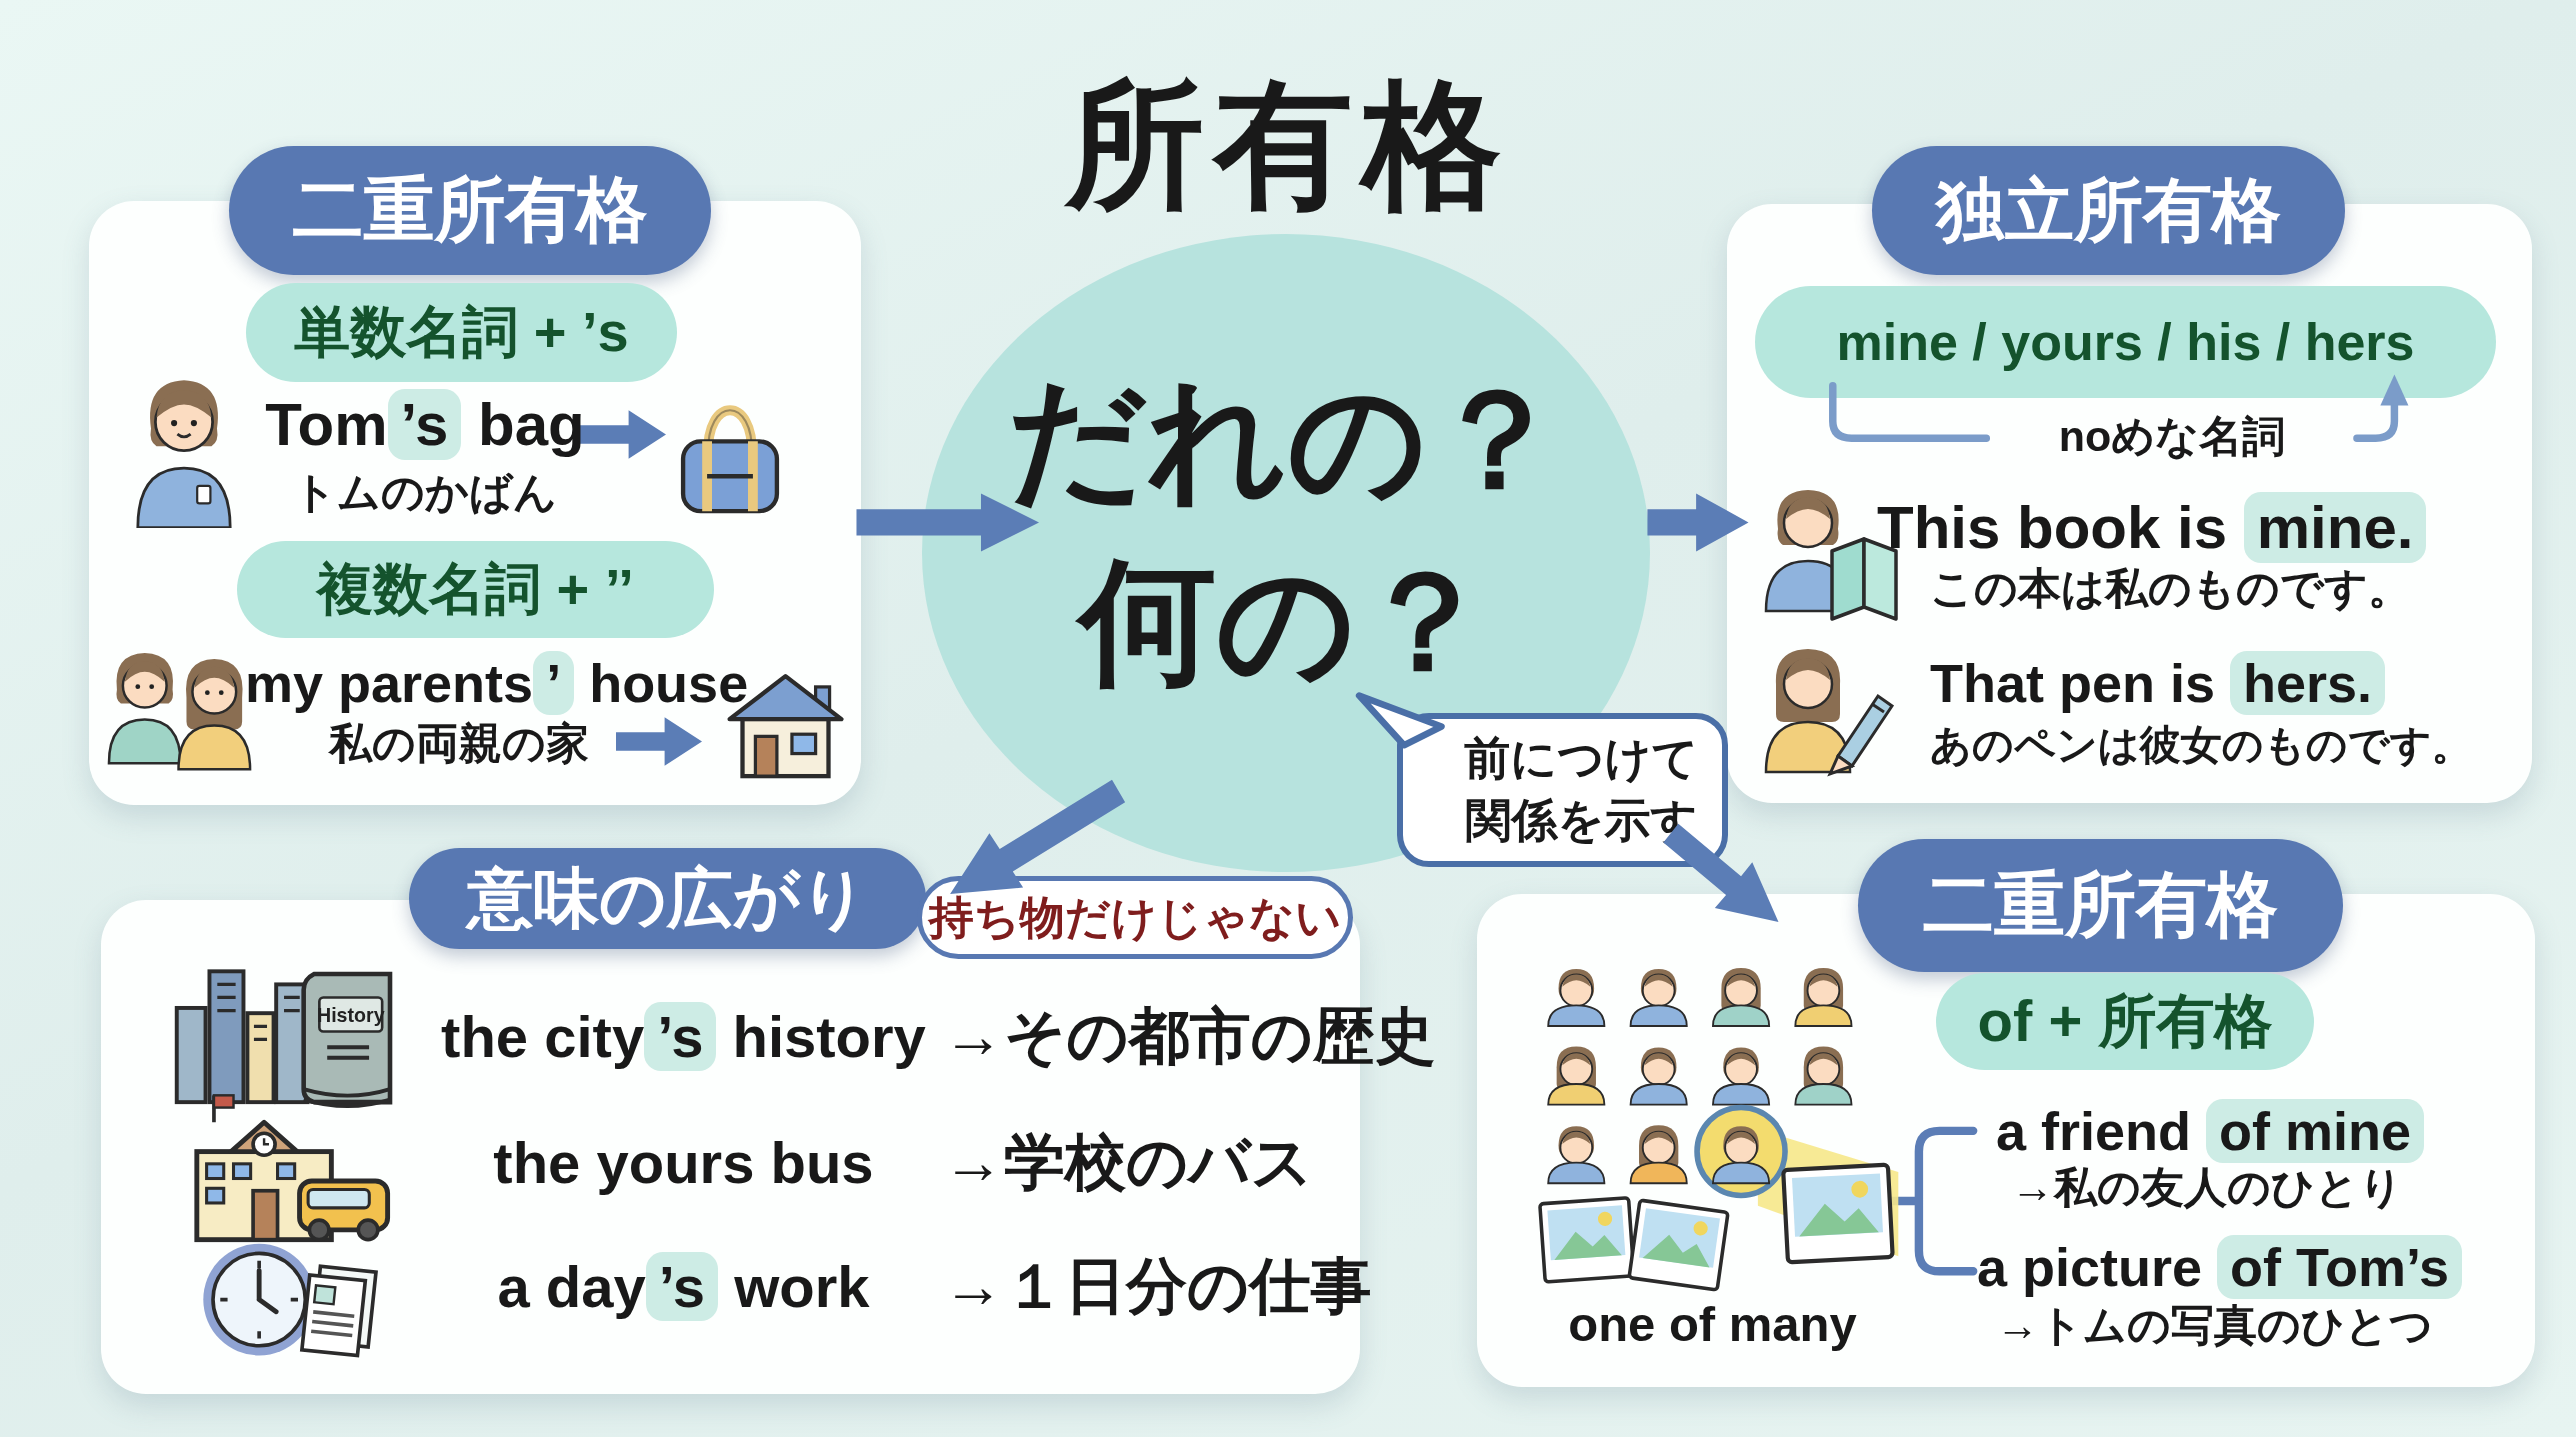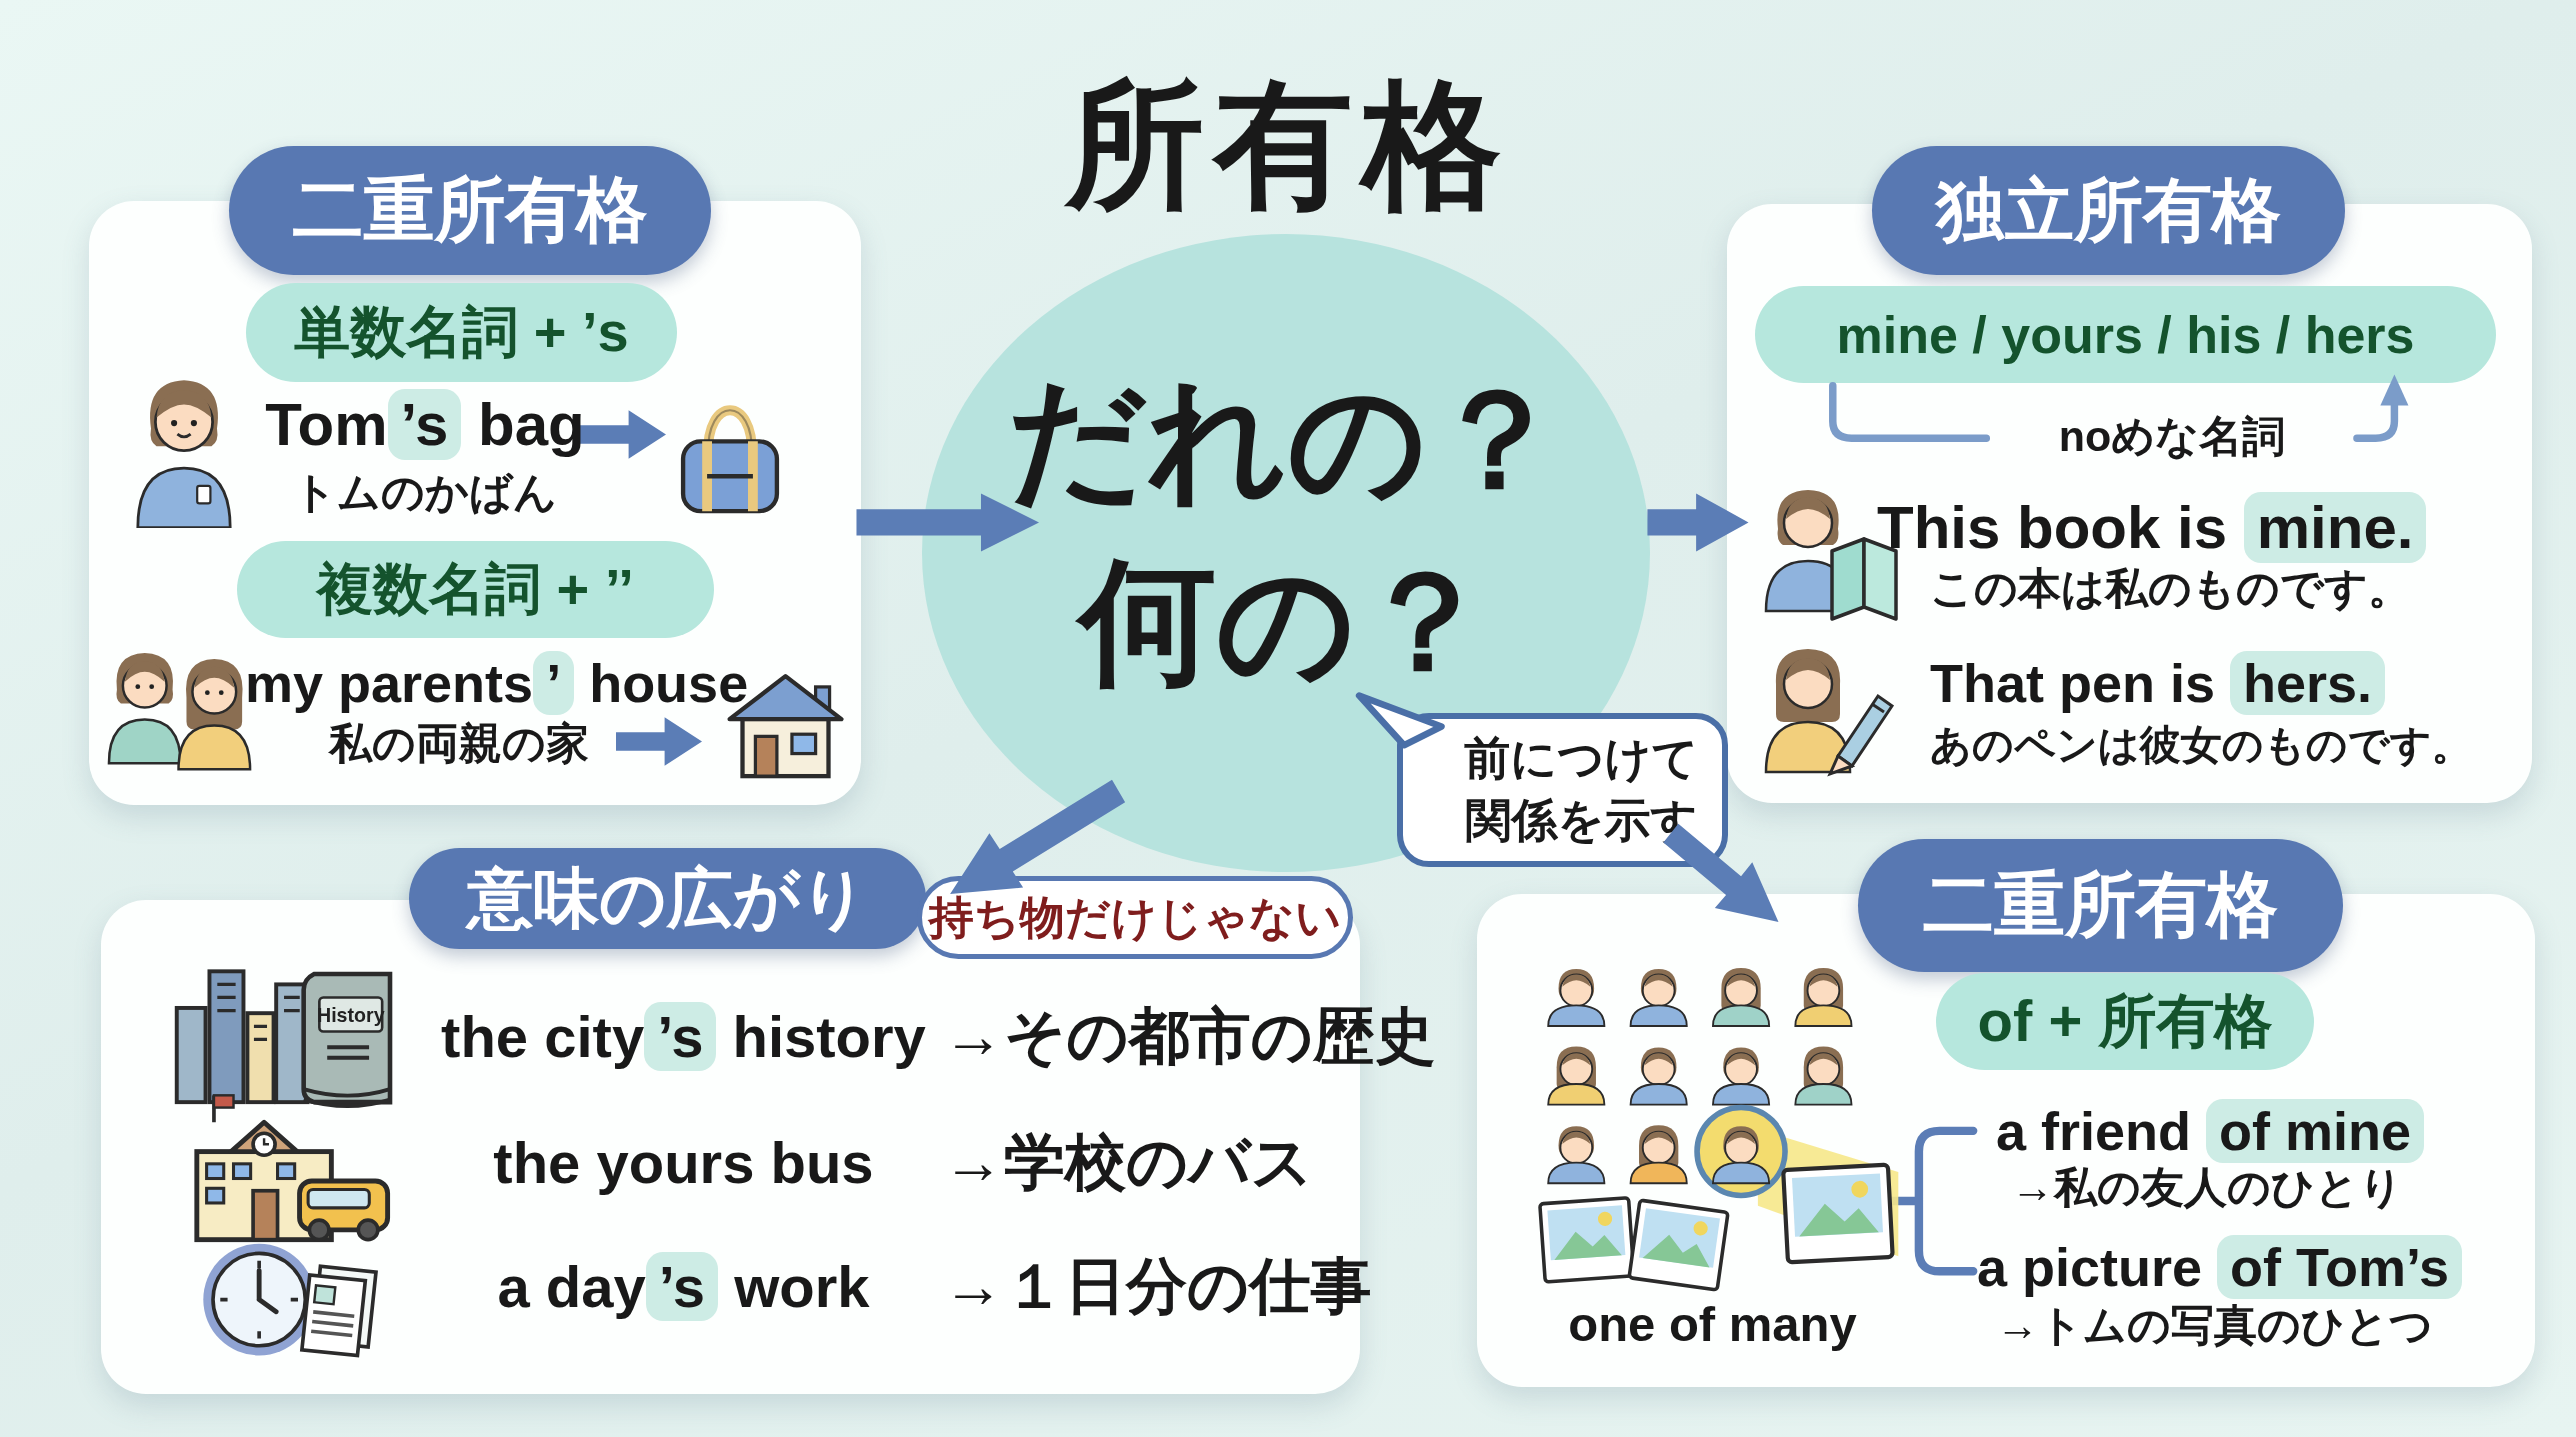--- a/index.html
+++ b/index.html
@@ -104,21 +104,21 @@
 <div class="txt ctr" style="left:922px;top:363px;width:728px;font-size:137px;">だれの？</div>
 <div class="txt ctr" style="left:922px;top:545px;width:728px;font-size:137px;">何の？</div>
 
 <div class="speech" style="left:1397px;top:713px;width:281px;height:142px;">
   <div style="font-size:46px;">前につけて</div>
   <div style="font-size:46px;">関係を示す</div>
 </div>
 
 <div class="box" style="left:1727px;top:204px;width:805px;height:599px;"></div>
 <div class="pill-blue" style="left:1872px;top:146px;width:473px;height:129px;font-size:69px;">独立所有格</div>
-<div class="pill-teal" style="left:1755px;top:286px;width:741px;height:97px;font-size:52px;">mine / yours / his / hers</div>
+<div class="pill-teal" style="left:1755px;top:286px;width:741px;height:112px;font-size:52px;">mine / yours / his / hers</div>
 <div class="txt ctr" style="left:1994px;top:412px;width:356px;font-size:43px;">noめな名詞</div>
 
 <svg class="icon" style="left:1760px;top:483px;" width="150" height="140" viewBox="0 0 150 140">
   <path d="M18,46 Q13,8 48,7 Q83,8 78,46 Q80,58 73,62 L23,62 Q16,58 18,46Z" fill="#8a6e52"></path>
   <circle cx="48" cy="40" r="24" fill="#fbdcc1" stroke="#2b2b2b" stroke-width="2.5"></circle>
   <path d="M26,36 Q28,15 48,14 Q68,15 70,36 Q58,26 48,26 Q38,26 26,36Z" fill="#8a6e52"></path>
   <path d="M6,128 Q6,78 48,78 Q90,78 90,128 Z" fill="#8fb3dd" stroke="#2b2b2b" stroke-width="2.5"></path>
   <path d="M72,68 L104,56 L104,124 L72,136 Z" fill="#9fdccf" stroke="#2b2b2b" stroke-width="3.5" stroke-linejoin="round"></path>
   <path d="M136,68 L104,56 L104,124 L136,136 Z" fill="#bce9dd" stroke="#2b2b2b" stroke-width="3.5" stroke-linejoin="round"></path>
 </svg>

